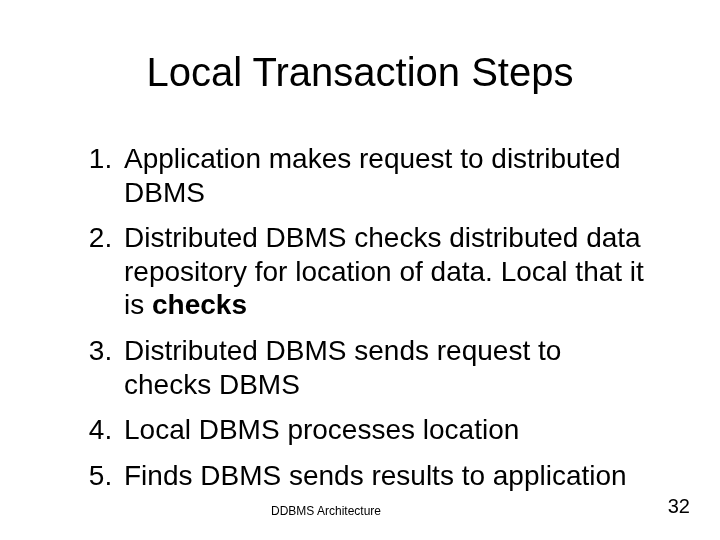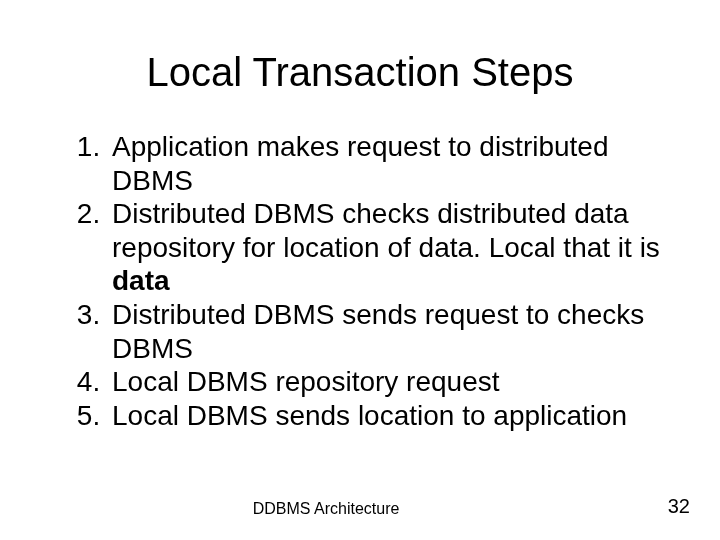--- a/index.html
+++ b/index.html
@@ -37,53 +37,53 @@
   }
   ol.steps {
     margin: 0;
     padding: 0 0 0 50px;
     font-size: 28px;
     line-height: 1.2;
     font-weight: 400;
   }
   ol.steps li {
     padding-left: 4px;
-    margin: 0;
+    margin: 12px;
   }
   .bold {
     font-weight: 700;
   }
   .footer-center {
     position: absolute;
     bottom: 22px;
     left: 0;
     width: 652px;
     text-align: center;
-    font-size: 16px;
+    font-size: 12px;
   }
   .footer-right {
     position: absolute;
     bottom: 22px;
     right: 30px;
     font-size: 20px;
   }
 </style>
 </head>
 <body>
 
 <div class="slide">
 
   <div class="title">Local Transaction Steps</div>
 
   <div class="body">
     <ol class="steps">
       <li>Application makes request to distributed DBMS</li>
-      <li><span>Distributed DBMS checks distributed data repository for location of data. Local that it is </span><span class="bold">data</span></li>
+      <li><span>Distributed DBMS checks distributed data repository for location of data. Local that it is </span><span class="bold">checks</span></li>
       <li>Distributed DBMS sends request to checks DBMS</li>
-      <li>Local DBMS repository request</li>
-      <li>Local DBMS sends location to application</li>
+      <li>Local DBMS processes location</li>
+      <li>Finds DBMS sends results to application</li>
     </ol>
   </div>
 
   <div class="footer-center">DDBMS Architecture</div>
   <div class="footer-right">32</div>
 
 </div>
 
 </body></html>

